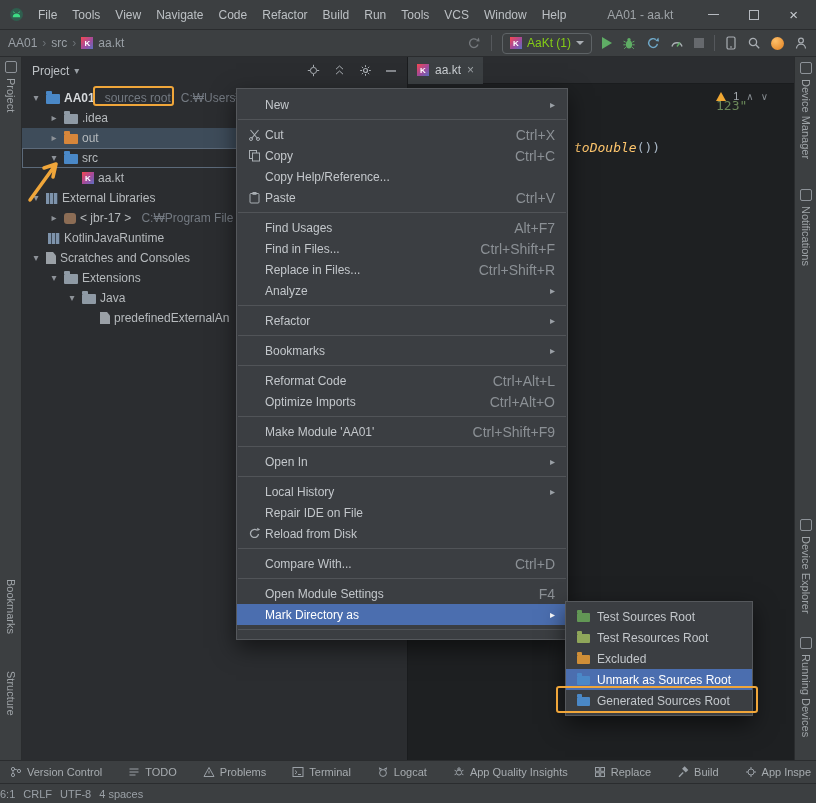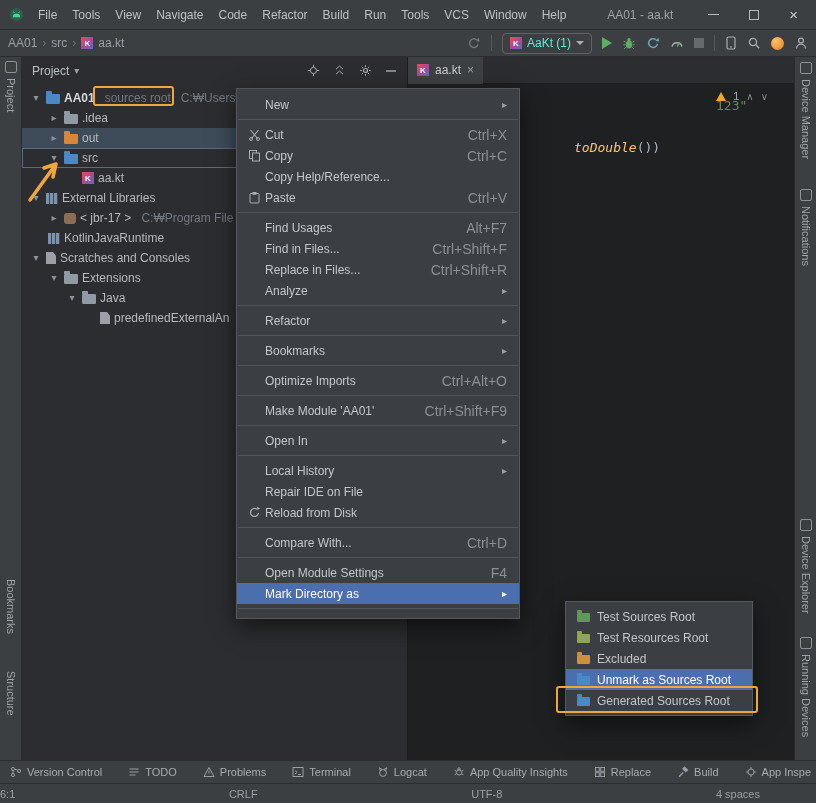--- a/index.html
+++ b/index.html
@@ -18,21 +18,21 @@
   .win-controls{display:flex;align-items:center;gap:30px;padding:0 10px 0 34px}
   .wc-min{width:11px;height:1.5px;background:#b6bac0}
   .wc-max{width:10px;height:10px;border:1.4px solid #b6bac0}
   .wc-close{color:#c7cbd0;font-size:15px;line-height:10px}
 
   
   .toolbar2{position:absolute;left:0;top:30px;width:816px;height:27px;background:#3c3f41;border-bottom:1px solid #2a2c2e;display:flex;align-items:center;padding:0 8px}
   .crumbs{display:flex;align-items:center;gap:5px;color:#9aa0a6}
   .crumb-sep{color:#6b7075}
   .tb-right{margin-left:auto;display:flex;align-items:center;gap:10px}
-  .combo{display:flex;align-items:center;gap:5px;border:1px solid #5e6366;border-radius:4px;height:21px;padding:0 7px;color:#5eead4}
+  .combo{display:flex;align-items:center;gap:5px;border:1px solid #5e6366;border-radius:4px;height:21px;padding:0 7px;color:#84cc16}
   .caret{width:0;height:0;border-left:4px solid transparent;border-right:4px solid transparent;border-top:4px solid #a9aeb3}
   .play{width:0;height:0;border-top:6px solid transparent;border-bottom:6px solid transparent;border-left:10px solid var(--run-green)}
   .stopsq{width:10px;height:10px;background:#66696d}
   .tbdiv{width:1px;height:16px;background:#55585c}
   .orange-dot{width:13px;height:13px;border-radius:50%;background:radial-gradient(circle at 35% 30%,#ffc069,#e07f1f)}
   .kicon{width:12px;height:12px;background:linear-gradient(135deg,#ef4857 5%,#a24b9d 55%,#5b6fc0 100%);display:inline-flex;align-items:center;justify-content:center;flex:none}
   .kicon::before{content:"K";color:#fff;font-size:8px;font-weight:bold}
 
   
   .strip{position:absolute;top:57px;bottom:43px;width:22px;background:#3c3f41}
@@ -71,40 +71,40 @@
   .vdots{width:3px;height:3px;border-radius:50%;background:#9aa0a6;box-shadow:0 5px 0 #9aa0a6,0 -5px 0 #9aa0a6}
   .code{position:relative;height:calc(100% - 27px);font-family:"DejaVu Sans Mono",monospace;font-size:13px}
   .frag-string{position:absolute;left:308px;top:14px;color:var(--kotlin-string)}
   .frag-fn{position:absolute;left:166px;top:56px;color:var(--kotlin-function);font-style:italic}
   .frag-fn .paren{color:#a9b7c6;font-style:normal}
   .inspect{position:absolute;right:26px;top:6px;display:flex;align-items:center;gap:7px;color:#a5abb0;font-family:"Liberation Sans",sans-serif;font-size:11px}
   .warn-tri{width:0;height:0;border-left:5px solid transparent;border-right:5px solid transparent;border-bottom:9px solid var(--warning)}
   .insp-chev{color:#858b90;font-size:10px}
 
   
-  .cmenu{position:absolute;left:236px;top:88px;width:284px;background:#3b3e42;border:1px solid #55585c;box-shadow:0 8px 22px rgba(0,0,0,.55);padding:5px 0;z-index:10}
+  .cmenu{position:absolute;left:236px;top:88px;width:332px;background:#3b3e42;border:1px solid #55585c;box-shadow:0 8px 22px rgba(0,0,0,.55);padding:5px 0;z-index:10}
   .mi{height:21px;display:flex;align-items:center;padding:0 12px 0 9px;color:#c3c7cb}
   .mic{width:17px;margin-right:2px;display:flex;justify-content:center;flex:none}
   .ms{margin-left:auto;color:#8b9095;font-size:14px}
   .sub{margin-left:auto;color:#9aa0a6;font-size:10px}
   .mi.hl{background:var(--menu-selection);color:#fff}
   .mi.hl .sub{color:#fff}
   .msep{height:1px;background:#515458;margin:4px 1px}
 
   
   .smenu{position:absolute;left:565px;top:601px;width:188px;background:#3b3e42;border:1px solid #55585c;box-shadow:0 8px 22px rgba(0,0,0,.55);padding:4px 0;z-index:11}
   .smi{height:21px;display:flex;align-items:center;gap:7px;padding:0 11px;color:#c3c7cb}
   .smi.hl{background:var(--menu-selection);color:#fff}
   .sfold{width:13px;height:9px;border-radius:1px;position:relative;flex:none;margin-top:2px}
   .sfold::before{content:"";position:absolute;top:-3px;left:0;width:5px;height:3px;background:inherit;border-radius:1px 1px 0 0}
 
   
   .btnbar{position:absolute;left:0;right:0;bottom:20px;height:23px;background:#3c3f41;border-top:1px solid #2a2c2e;display:flex;align-items:center;gap:26px;padding:0 10px;color:#a7acb0;font-size:11px;overflow:hidden}
   .sbtn{display:flex;align-items:flex-start;gap:5px;white-space:nowrap;flex:none}
-  .statusbar{position:absolute;left:0;right:0;bottom:0;height:20px;background:#3c3f41;border-top:1px solid #2a2c2e;display:flex;align-items:center;justify-content:space-between;gap:32px;padding-right:56px;color:#9aa0a6;font-size:11px}
+  .statusbar{position:absolute;left:0;right:0;bottom:0;height:20px;background:#3c3f41;border-top:1px solid #2a2c2e;display:flex;align-items:center;justify-content:flex-start;gap:8px;padding-right:56px;color:#9aa0a6;font-size:11px}
 
   
   .ann-box{position:absolute;border:2.5px solid var(--annotation);border-radius:3px;z-index:20;pointer-events:none}
   #ann-sources-root{left:93px;top:86px;width:81px;height:20px;border-width:2px}
   #ann-unmark{left:556px;top:686px;width:202px;height:27px}
   .ann-arrow{position:absolute;left:22px;top:150px;z-index:20;pointer-events:none}
 
   svg{display:block}
 </style>
 </head>
@@ -426,20 +426,25 @@
       </div>
     <div class="msep"></div>
     <div class="mi">
         <span class="mic"></span>
         <span>Bookmarks</span>
         <span class="sub">▸</span>
       </div>
     <div class="msep"></div>
     <div class="mi">
         <span class="mic"></span>
+        <span>Reformat Code</span>
+        <span class="ms">Ctrl+Alt+L</span>
+      </div>
+    <div class="mi">
+        <span class="mic"></span>
         <span>Optimize Imports</span>
         <span class="ms">Ctrl+Alt+O</span>
       </div>
     <div class="msep"></div>
     <div class="mi">
         <span class="mic"></span>
         <span>Make Module 'AA01'</span>
         <span class="ms">Ctrl+Shift+F9</span>
       </div>
     <div class="msep"></div>

